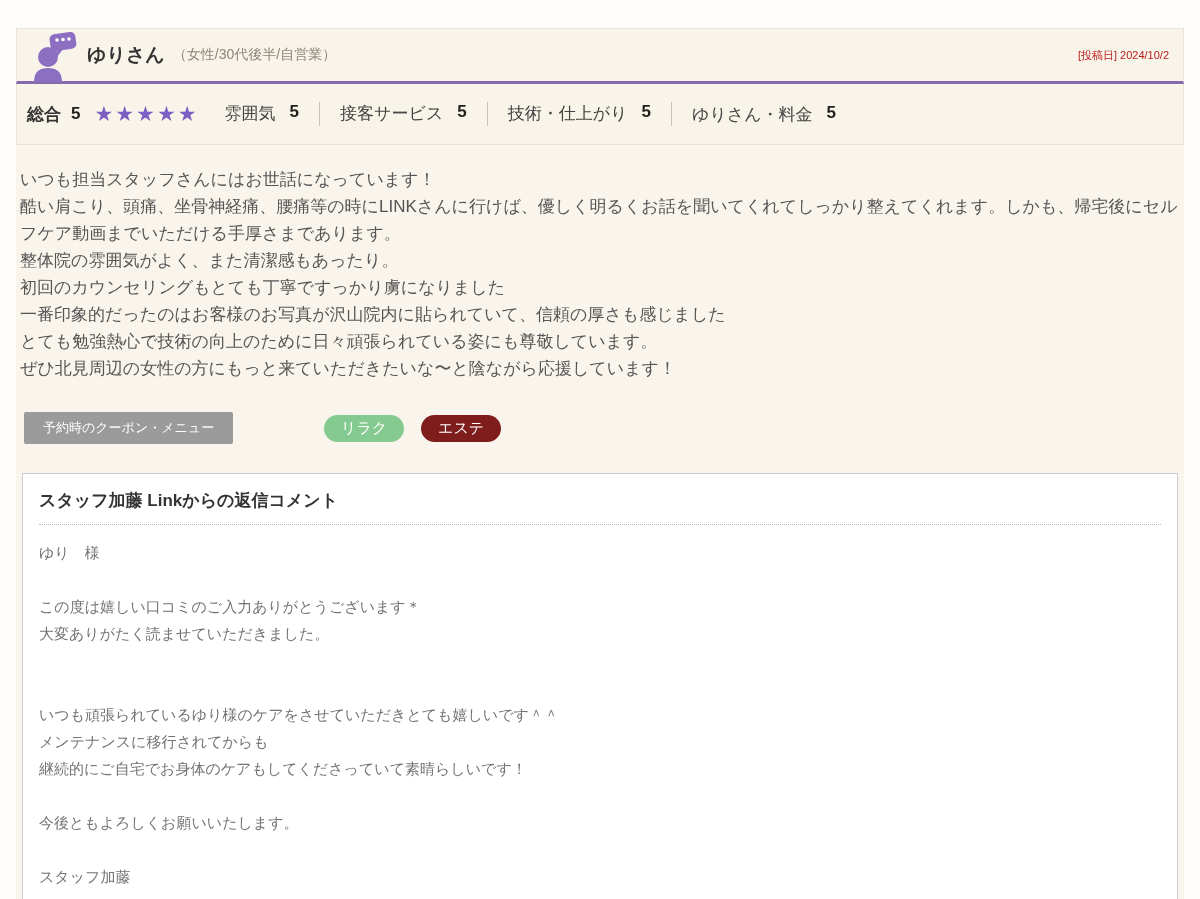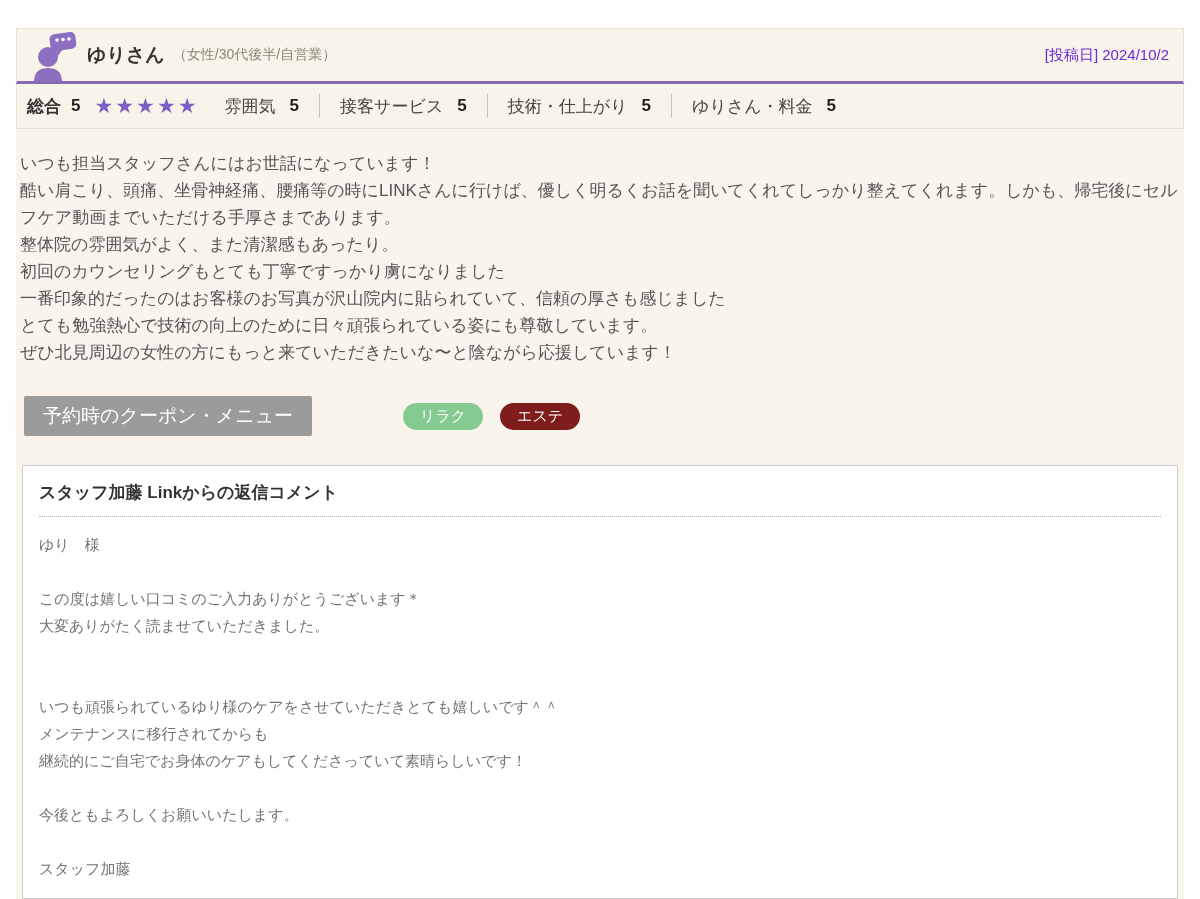--- a/index.html
+++ b/index.html
@@ -10,50 +10,50 @@
   .review-header {
     display: flex; align-items: center;
     background: #f8f4ea;
     border: 1px solid #e9e3d6;
     border-bottom: 3px solid #8a68b0;
     height: 56px; padding: 0 14px;
   }
   .avatar { width: 48px; height: 50px; margin-right: 8px; flex: 0 0 auto; position: relative; top: 2px; }
   .user-name { font-size: 19px; font-weight: bold; color: #333; }
   .user-profile { font-size: 14px; color: #8a8populate578; color: #8c8678; margin-left: 8px; }
-  .post-date { margin-left: auto; font-size: 15px; color: #6d28d9; }
+  .post-date { margin-left: auto; font-size: 11px; color: #b91c1c; }
 
   
   .rating-bar {
     display: flex; align-items: center;
     background: #f8f4ea;
     border: 1px solid #e9e3d6; border-top: none;
-    height: 45px; padding: 8px 10px;
+    height: 61px; padding: 8px 10px;
     color: #444; font-size: 17px;
   }
   .overall-label { font-weight: bold; color: #333; }
   .overall-score { font-weight: bold; color: #222; margin-left: 10px; }
   .stars { color: #7d5ec3; font-size: 21px; letter-spacing: 2px; margin-left: 14px; margin-right: 26px; }
-  .rating-item { display: flex; align-items: center; }
+  .rating-item { display: flex; align-items: flex-start; }
   .rating-item .sep { width: 0; height: 24px; border-left: 1px solid #c9c4b8; margin: 0 20px; }
   .rating-item .cat-label { color: #444; }
   .rating-item .cat-score { font-weight: bold; color: #222; margin-left: 14px; }
 
   
   .review-body {
     padding: 21px 4px 0;
     font-size: 17px; line-height: 27px; color: #555;
     white-space: pre-line;
   }
 
   
   .coupon-row { display: flex; align-items: center; margin: 30px 8px 0; }
   .coupon-button {
     background: #9b9b9b; color: #fff; border: none;
-    font-size: 19px; font-family: inherit;
+    font-size: 13px; font-family: inherit;
     padding: 7px 19px; border-radius: 2px; cursor: pointer;
   }
   .badges { display: flex; gap: 17px; margin-left: 50px; padding-left: 41px; }
   .badge {
     color: #fff; font-size: 15px; border-radius: 14px;
     padding: 4px 0; width: 80px; text-align: center;
   }
   .badge-relax { background: #85ca90; }
   .badge-esthe { background: #7f1d1d; }
   .coupon-menu-text { margin-left: 24px; font-size: 17px; color: #222; }

